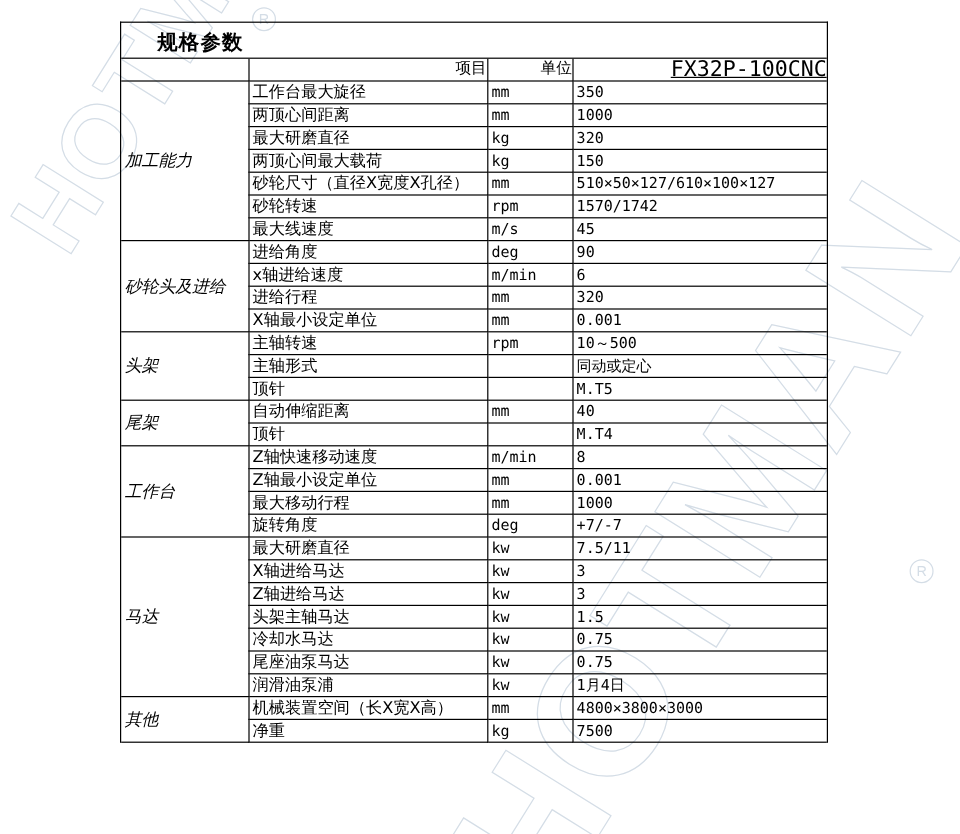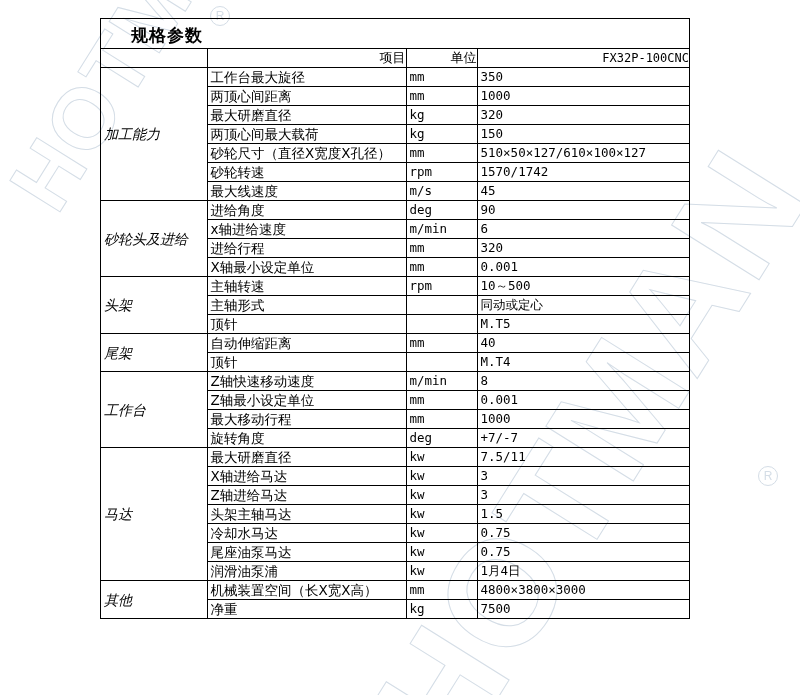--- a/index.html
+++ b/index.html
@@ -48,21 +48,21 @@
       <col style="width:106px">
       <col style="width:199px">
       <col style="width:71px">
       <col style="width:212px">
     </colgroup>
     <tbody id="spec-body">
       <tr>
         <td class="cat"></td>
         <td class="hdr">项目</td>
         <td class="hdr">单位</td>
-        <td class="hdr" style="font-family:'DejaVu Sans Mono', monospace;font-size:12px;">FX32P-100CNC</td>
+        <td class="hdr" style="font-family:'DejaVu Sans Mono', monospace;font-size:18px;text-decoration:underline;">FX32P-100CNC</td>
       </tr>
     <tr>
           <td class="cat" rowspan="7">加工能力</td>
           <td class="item">工作台最大旋径</td>
           <td class="unit">mm</td>
           <td class="val">350</td>
         </tr>
         <tr>
           <td class="item">两顶心间距离</td>
           <td class="unit">mm</td>

